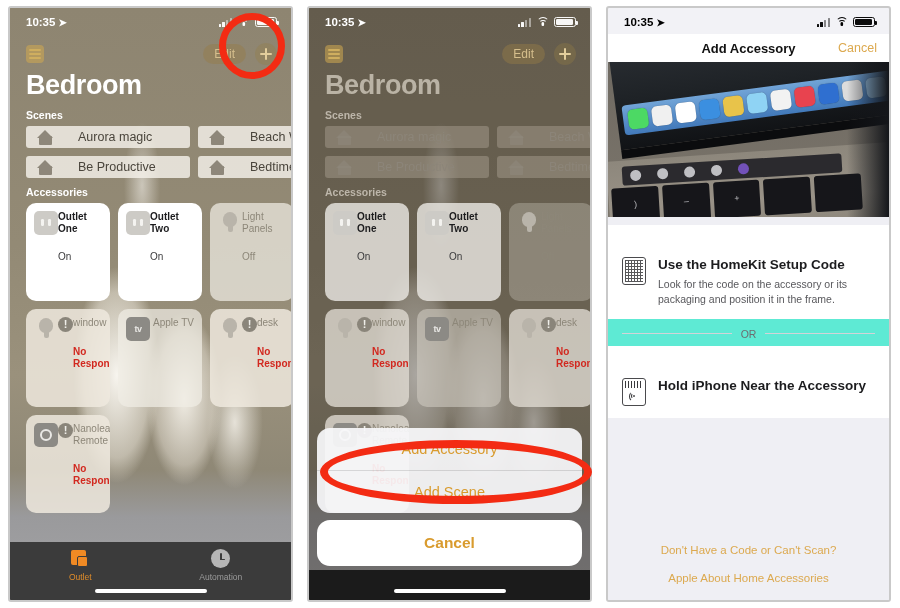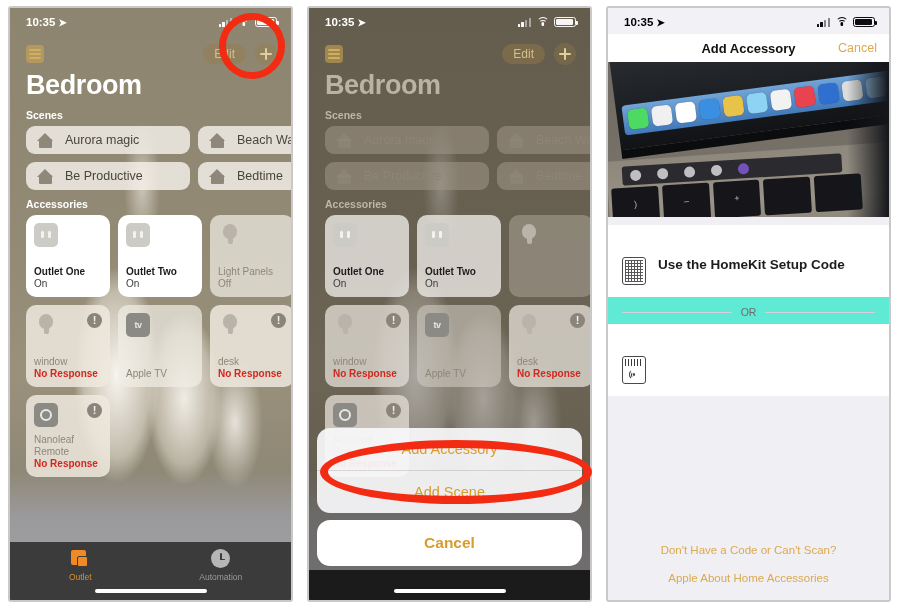--- a/index.html
+++ b/index.html
@@ -86,45 +86,45 @@
     font-weight: bold; color: #fff; letter-spacing:-.4px; }
   .room-title.dim { color: #bab3a5; }
 
   .section-label { position:relative; padding: 2px 16px 5px; font-size:10.5px;
     font-weight:bold; color:#fff; }
   .section-label.dim { color:#bdb6aa; }
 
   
   .scenes { position:relative; padding: 0 0 6px 16px; display:grid;
     grid-template-columns: 164px 164px; gap: 8px; }
-  .scene-card { height: 28px; background: rgba(245,242,234,.82); border-radius:9px;
-    display:flex; align-items:center; gap:11px; padding: 0 11px; overflow:hidden; }
+  .scene-card { height: 22px; background: rgba(245,242,234,.82); border-radius:3px;
+    display:flex; align-items:center; gap:24px; padding: 0 11px; overflow:hidden; }
   .scene-card.dim { background: rgba(160,152,136,.55); }
   .scene-name { font-size:12.5px; color:#4a453c; white-space:nowrap; }
   .scene-card.dim .scene-name { color:#8c8579; }
   .house-icon { flex:0 0 auto; width:17px; height:16px; position:relative; }
   .house-icon b { position:absolute; left:2px; bottom:0; width:13px; height:9px;
     background:#8e877a; border-radius:1px; }
   .house-icon s { position:absolute; left:0; top:1px; width:0; height:0;
     border-left:8.5px solid transparent; border-right:8.5px solid transparent;
     border-bottom:8px solid #8e877a; }
   .scene-card.dim .house-icon b, .scene-card.dim .house-icon s { opacity:.62; }
 
   
   .acc-grid { position:relative; padding: 0 0 0 16px; display:grid;
     grid-template-columns: 84px 84px 84px; gap: 8px; }
-  .acc-card { height: 82px; border-radius:10px; padding: 8px 8px 7px;
-    display:flex; flex-direction:column; justify-content:space-between;
+  .acc-card { height: 98px; border-radius:10px; padding: 8px 8px 7px;
+    display:flex; flex-direction:row; justify-content:space-between;
     background: rgba(240,237,229,.72); position:relative; overflow:hidden; }
   .acc-card.on { background: #ffffff; }
   .acc-card.warn { background: rgba(238,233,222,.85); }
   .acc-top { display:flex; align-items:flex-start; justify-content:space-between; }
   .acc-name { font-size:10px; color:#8d8779; line-height:1.15; }
   .acc-card.on .acc-name { color:#1c1c1e; font-weight:bold; }
-  .acc-state { font-size:10px; color:#8d8779; line-height:1.2; margin-top:1px; }
+  .acc-state { font-size:10px; color:#8d8779; line-height:1.2; margin-top:17px; }
   .acc-card.on .acc-state { color:#3a3a3c; }
   .acc-state.err { color:#d2281f; font-weight:bold; }
   .warn-badge { width:15px; height:15px; border-radius:50%; background:#8a857a;
     color:#efeee9; font-size:11px; font-weight:bold; line-height:15px; text-align:center; }
 
   
   .ic { width:24px; height:24px; border-radius:5px; position:relative; }
   .ic-outlet { background:#cdcbc6; }
   .ic-outlet::before, .ic-outlet::after { content:""; position:absolute; top:8px;
     width:2.6px; height:7px; background:#f4f3f0; border-radius:1.3px; }
@@ -658,20 +658,21 @@
     </div>
 
     <div class="p3-body">
       <div class="p3-card">
         <div class="row">
           <span class="qr-ic">
               <span class="qrpx"></span>
             </span>
           <span>
             <span class="r-head" style="display:block">Use the HomeKit Setup Code</span>
+            <span class="r-sub" style="display:block">Look for the code on the accessory or its packaging and position it in the frame.</span>
           </span>
         </div>
       </div>
 
       <div class="or-row">
         <span class="ln"></span>
         <span class="or">OR</span>
         <span class="ln"></span>
       </div>
 
@@ -679,20 +680,21 @@
         <div class="row">
           <span class="nfc-ic">
             <span class="top"></span>
             <span class="wv">
                 <i></i>
                 <i></i>
                 <i></i>
               </span>
           </span>
           <span>
+            <span class="r-head" style="display:block">Hold iPhone Near the Accessory</span>
           </span>
         </div>
       </div>
 
       <div class="p3-links">
         <span class="p3-link">Don't Have a Code or Can't Scan?</span>
         <span class="p3-link">Apple About Home Accessories</span>
       </div>
 
     </div>

